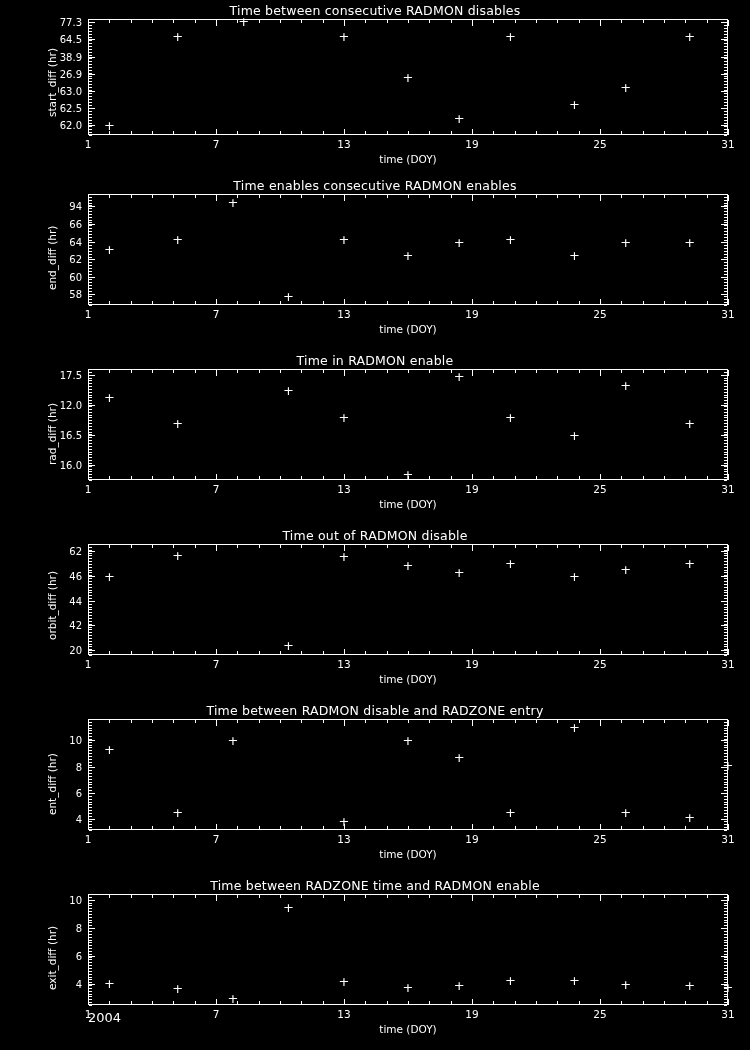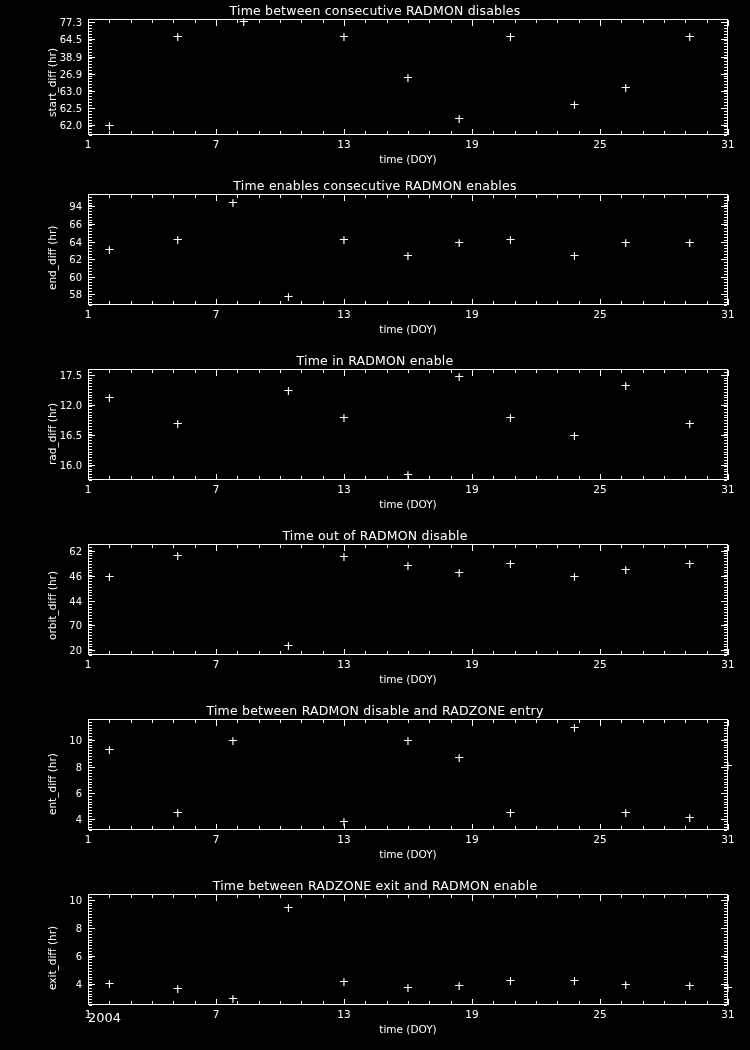--- a/index.html
+++ b/index.html
@@ -672,21 +672,21 @@
       <div class="marker" style="left: 689.6px; top: 423px;">+</div>
     </div>
     <div class="panel" style="top: 0px;">
       <div class="panel-title" style="top: 528px;">Time out of RADMON disable</div>
       <div class="plotbox" style="left: 88px; top: 544px; width: 640px; height: 111px;"></div>
       <div class="ylabel" style="left: 46px; top: 639.5px;">orbit_diff (hr)</div>
       <div class="xlabel" style="left: 88px; width: 640px; top: 673px;">time (DOY)</div>
       <div class="ytick-label" style="left: 32px; width: 50px; top: 650.067px;">20</div>
       <div class="tick" style="left: 89px; top: 650px; width: 6px; height: 1px;"></div>
       <div class="tick" style="left: 721px; top: 650px; width: 6px; height: 1px;"></div>
-      <div class="ytick-label" style="left: 32px; width: 50px; top: 625.4px;">70</div>
+      <div class="ytick-label" style="left: 32px; width: 50px; top: 625.4px;">42</div>
       <div class="tick" style="left: 89px; top: 625px; width: 6px; height: 1px;"></div>
       <div class="tick" style="left: 721px; top: 625px; width: 6px; height: 1px;"></div>
       <div class="ytick-label" style="left: 32px; width: 50px; top: 600.733px;">44</div>
       <div class="tick" style="left: 89px; top: 601px; width: 6px; height: 1px;"></div>
       <div class="tick" style="left: 721px; top: 601px; width: 6px; height: 1px;"></div>
       <div class="ytick-label" style="left: 32px; width: 50px; top: 576.067px;">46</div>
       <div class="tick" style="left: 89px; top: 576px; width: 6px; height: 1px;"></div>
       <div class="tick" style="left: 721px; top: 576px; width: 6px; height: 1px;"></div>
       <div class="ytick-label" style="left: 32px; width: 50px; top: 551.4px;">62</div>
       <div class="tick" style="left: 89px; top: 551px; width: 6px; height: 1px;"></div>
@@ -1045,21 +1045,21 @@
       <div class="marker" style="left: 344px; top: 820.75px;">+</div>
       <div class="marker" style="left: 408px; top: 740.143px;">+</div>
       <div class="marker" style="left: 459.2px; top: 757.321px;">+</div>
       <div class="marker" style="left: 510.4px; top: 811.5px;">+</div>
       <div class="marker" style="left: 574.4px; top: 726.929px;">+</div>
       <div class="marker" style="left: 625.6px; top: 811.5px;">+</div>
       <div class="marker" style="left: 689.6px; top: 816.786px;">+</div>
       <div class="marker" style="left: 728px; top: 765.25px;">+</div>
     </div>
     <div class="panel" style="top: 0px;">
-      <div class="panel-title" style="top: 878px;">Time between RADZONE exit and RADMON enable</div>
+      <div class="panel-title" style="top: 878px;">Time between RADZONE time and RADMON enable</div>
       <div class="plotbox" style="left: 88px; top: 894px; width: 640px; height: 111px;"></div>
       <div class="ylabel" style="left: 46px; top: 989.5px;">exit_diff (hr)</div>
       <div class="xlabel" style="left: 88px; width: 640px; top: 1023px;">time (DOY)</div>
       <div class="ytick-label" style="left: 32px; width: 50px; top: 983.924px;">4</div>
       <div class="tick" style="left: 89px; top: 984px; width: 6px; height: 1px;"></div>
       <div class="tick" style="left: 721px; top: 984px; width: 6px; height: 1px;"></div>
       <div class="ytick-label" style="left: 32px; width: 50px; top: 955.823px;">6</div>
       <div class="tick" style="left: 89px; top: 956px; width: 6px; height: 1px;"></div>
       <div class="tick" style="left: 721px; top: 956px; width: 6px; height: 1px;"></div>
       <div class="ytick-label" style="left: 32px; width: 50px; top: 927.722px;">8</div>

